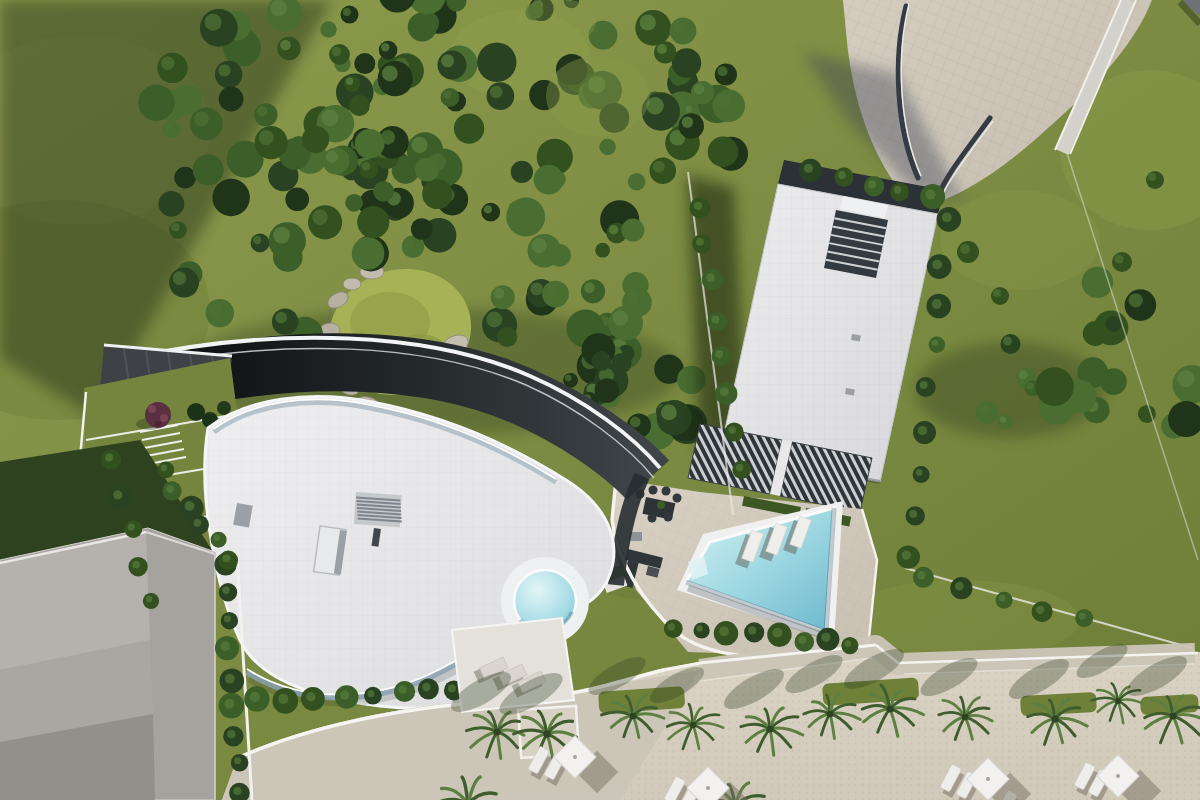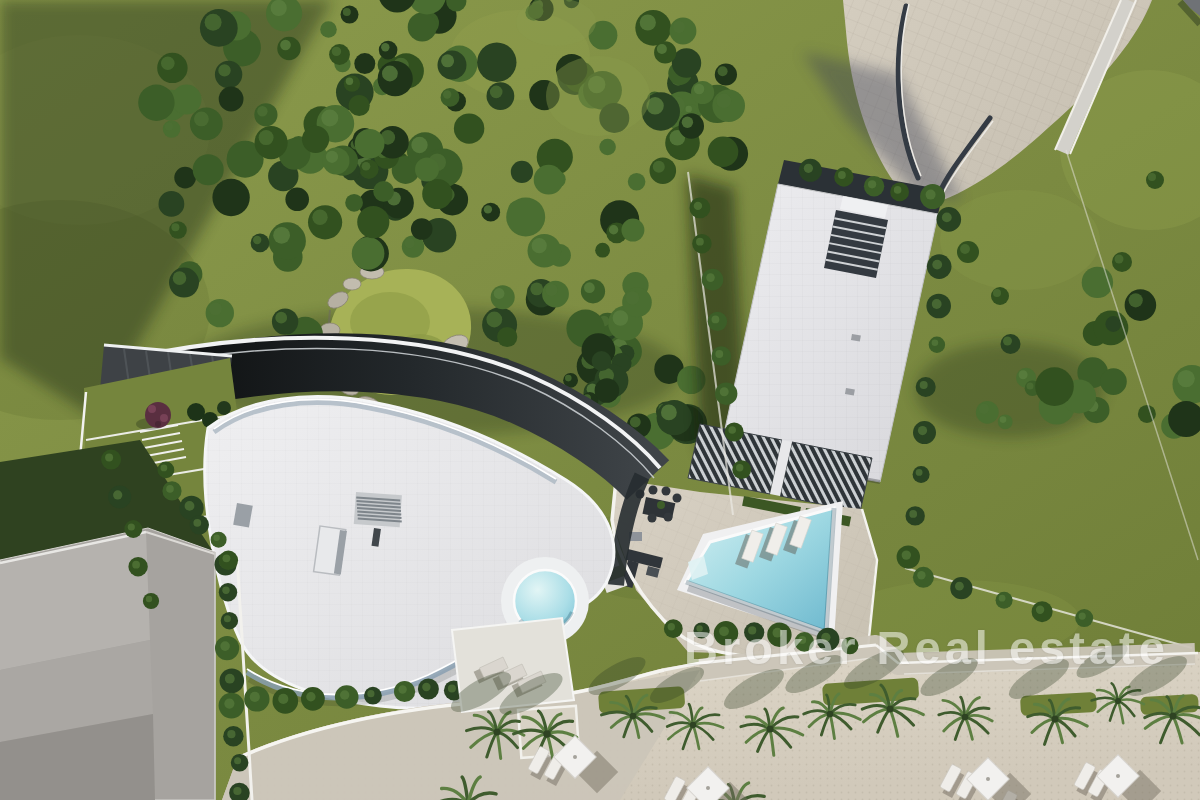--- a/index.html
+++ b/index.html
@@ -1011,14 +1011,13 @@
         <rect x="1091" y="766" width="11" height="26" transform="rotate(28 1086 762)" fill="#5c564b" opacity="0.4"></rect>
         <rect x="1086" y="762" width="11" height="26" rx="2" transform="rotate(28 1086 762)" fill="#efede9" stroke="#cbc8c2" stroke-width="0.6"></rect>
         <rect x="1105" y="773" width="11" height="26" transform="rotate(28 1100 769)" fill="#5c564b" opacity="0.4"></rect>
         <rect x="1100" y="769" width="11" height="26" rx="2" transform="rotate(28 1100 769)" fill="#efede9" stroke="#cbc8c2" stroke-width="0.6"></rect>
         <rect x="1125" y="776" width="30" height="30" transform="rotate(45 1140 791)" fill="#777164" opacity="0.5"></rect>
         <rect x="1103" y="761" width="30" height="30" transform="rotate(45 1118 776)" fill="#f2f1ef" stroke="#d8d6d2" stroke-width="1"></rect>
         <circle cx="1118" cy="776" r="2" fill="#a5a29b"></circle>
       </g>
 </svg>
 
-<div class="watermark">Broker Real estate</div>
 </div>
 
 </body></html>

